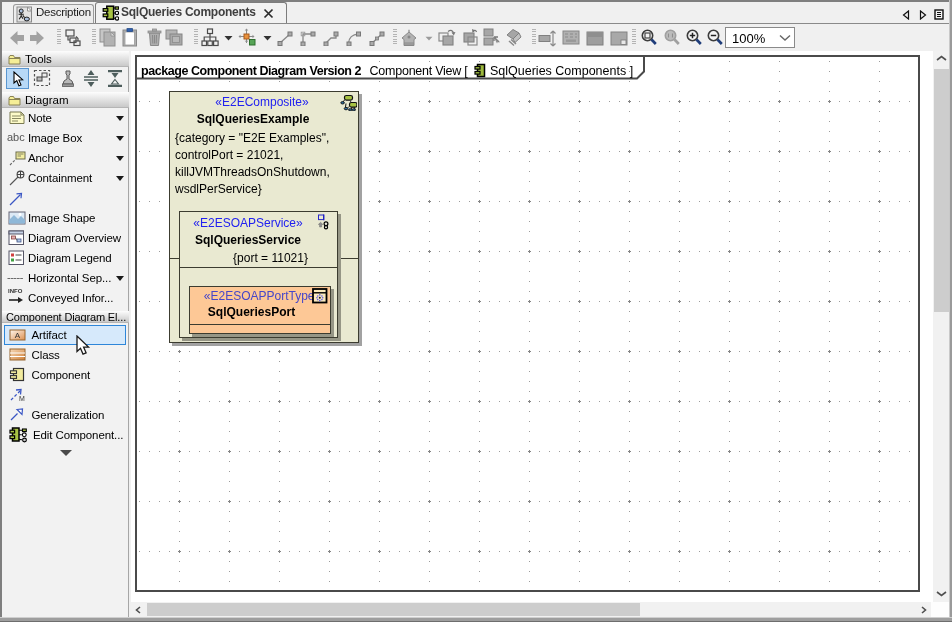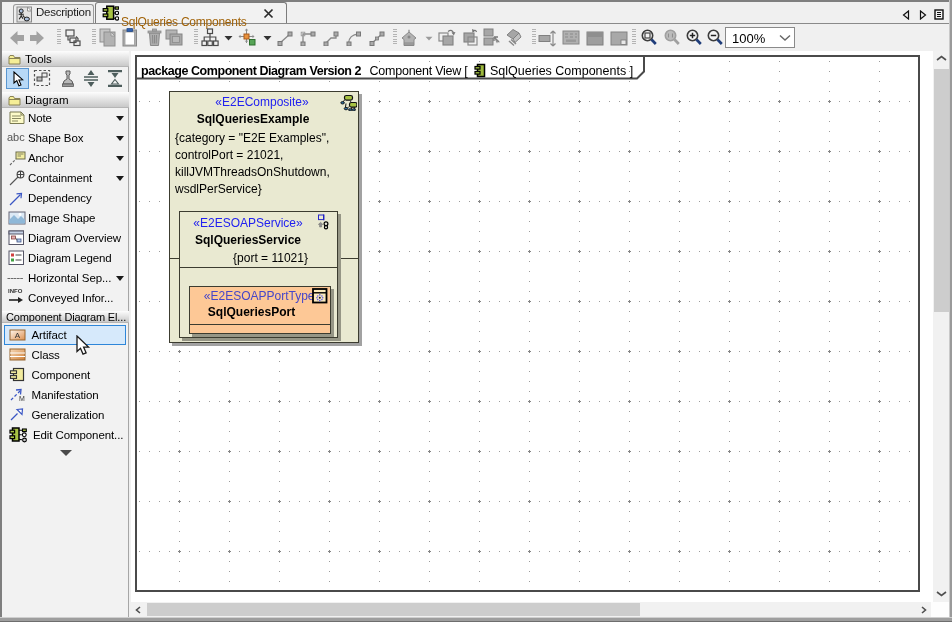--- a/index.html
+++ b/index.html
@@ -37,21 +37,21 @@
 .nm{position:absolute;text-align:center;font-size:12px;font-weight:bold;color:#000;white-space:nowrap;line-height:14px}
 
 .wbp{position:absolute;z-index:99;pointer-events:none}
 </style></head>
 <body>
 <div id="win">
  <div id="tabline"></div>
  <div class="tab1"></div>
  <div class="tab2"></div>
  <div class="tx" style="left:36px;top:6px;font-size:11.5px;letter-spacing:-0.25px;color:#1a1a1a">Description</div>
- <div class="tx" style="left:121px;top:15px;font-size:12px;letter-spacing:-0.25px;font-weight:normal;color:#a16207">SqlQueries Components</div>
+ <div class="tx" style="left:121px;top:5px;font-size:12px;letter-spacing:-0.25px;font-weight:bold;color:#404040">SqlQueries Components</div>
  <svg class="a" style="left:263px;top:8px" width="11" height="11">
       <path d="M1.5,1.5 L9.5,9.5 M9.5,1.5 L1.5,9.5" stroke="#2b2b2b" stroke-width="1.7"></path>
     </svg>
 
  <svg class="a" style="left:16px;top:6px" width="17" height="17">
       <rect x="1" y="1" width="14.5" height="15" fill="#e2e2e2" stroke="#8a8a8a"></rect>
       <path d="M11.5,1 L15.5,5 L11.5,5 Z" fill="#fff" stroke="#8a8a8a" stroke-width=".9"></path>
       <circle cx="5.2" cy="5" r="2" fill="#a8bddb" stroke="#222" stroke-width="1"></circle>
       <path d="M5.2,7 L5.2,10 M2.6,8.3 L7.8,8.3 M5.2,10 L3.2,13.2 M5.2,10 L7,12.6" stroke="#222" stroke-width="1.1"></path>
       <ellipse cx="10.8" cy="13" rx="2.6" ry="1.9" fill="#a8bddb" stroke="#222" stroke-width="1"></ellipse>
@@ -295,21 +295,21 @@
  <div class="item" style="top:108px">
       <span class="lbl">Note</span>
       <span class="caret"></span>
     </div>
  <svg class="a" style="left:9px;top:111px" width="17" height="14">
       <path d="M1,1 L12,1 L15,4 L15,12.5 L1,12.5 Z" fill="#fdfbc8" stroke="#7a7a52" stroke-width="1"></path>
       <path d="M12,1 L12,4 L15,4" fill="none" stroke="#7a7a52"></path>
       <path d="M3,5 L12,5 M3,7.5 L12,7.5 M3,10 L9,10" stroke="#8a8a62" stroke-width="1"></path>
     </svg>
  <div class="item" style="top:128px">
-      <span class="lbl">Shape Box</span>
+      <span class="lbl">Image Box</span>
       <span class="caret"></span>
     </div>
  <div class="tx" style="left:7px;top:131px;font-size:11px;color:#555">abc</div>
  <div class="item" style="top:148px">
       <span class="lbl">Anchor</span>
       <span class="caret"></span>
     </div>
  <svg class="a" style="left:8px;top:150px" width="18" height="17">
       <path d="M2,15 L8,9" stroke="#666" stroke-width="1.1" stroke-dasharray="2.5 1.6"></path>
       <rect x="8" y="2" width="9" height="7" fill="#f3eda0" stroke="#6a6a4a"></rect>
@@ -317,23 +317,20 @@
     </svg>
  <div class="item" style="top:168px">
       <span class="lbl">Containment</span>
       <span class="caret"></span>
     </div>
  <svg class="a" style="left:8px;top:170px" width="18" height="17">
       <path d="M2,15 L10,7" stroke="#555" stroke-width="1.1"></path>
       <circle cx="12.5" cy="4.5" r="3.4" fill="none" stroke="#444" stroke-width="1.1"></circle>
       <path d="M9.1,4.5 L15.9,4.5 M12.5,1.1 L12.5,7.9" stroke="#444" stroke-width="1"></path>
     </svg>
- <div class="item" style="top:188px">
-      <span class="lbl">Dependency</span>
-    </div>
  <svg class="a" style="left:8px;top:190px" width="18" height="17">
       <path d="M2,15 L12.5,4.5" stroke="#3a56c4" stroke-width="1.2"></path>
       <path d="M8.5,3.8 L13.5,3.3 L13,8.3" fill="none" stroke="#3a56c4" stroke-width="1.2"></path>
     </svg>
  <div class="item" style="top:208px">
       <span class="lbl">Image Shape</span>
     </div>
  <svg class="a" style="left:8px;top:211px" width="18" height="14">
       <rect x="1" y="1" width="16" height="12" fill="#dce9f5" stroke="#667"></rect>
       <path d="M1,9 L6,4 L10,8 L13,5 L17,9 L17,12.5 L1,12.5 Z" fill="#8fb8d8"></path>
@@ -404,23 +401,20 @@
       <path d="M1,5 L16,5 M1,8.5 L16,8.5" stroke="#fff" stroke-width="1"></path>
     </svg>
  <div class="item" style="top:365px">
       <span class="lbl" style="left:29.5px">Component</span>
     </div>
  <svg class="a" style="left:9px;top:367px" width="17" height="15">
       <rect x="4.5" y="1.5" width="10" height="12" fill="#f2eb9e" stroke="#333" stroke-width="1.2"></rect>
       <rect x="1.5" y="3.8" width="6" height="2.8" fill="#f2eb9e" stroke="#333" stroke-width="1.1"></rect>
       <rect x="1.5" y="8.6" width="6" height="2.8" fill="#f2eb9e" stroke="#333" stroke-width="1.1"></rect>
     </svg>
- <div class="item" style="top:385px">
-      <span class="lbl" style="left:29.5px">Manifestation</span>
-    </div>
  <svg class="a" style="left:9px;top:387px" width="17" height="15">
       <path d="M2,13 L11,4" stroke="#3a56c4" stroke-width="1.3" stroke-dasharray="3 2"></path>
       <path d="M7,3 L12,2.5 L11.5,7.5" fill="none" stroke="#3a56c4" stroke-width="1.3"></path>
       <text x="10" y="14" font-size="7" fill="#333" font-family="Liberation Sans">M</text>
     </svg>
  <div class="item" style="top:405px">
       <span class="lbl" style="left:29.5px">Generalization</span>
     </div>
  <svg class="a" style="left:9px;top:407px" width="17" height="15">
       <path d="M2,13 L8.5,6.5" stroke="#3a56c4" stroke-width="1.3"></path>

